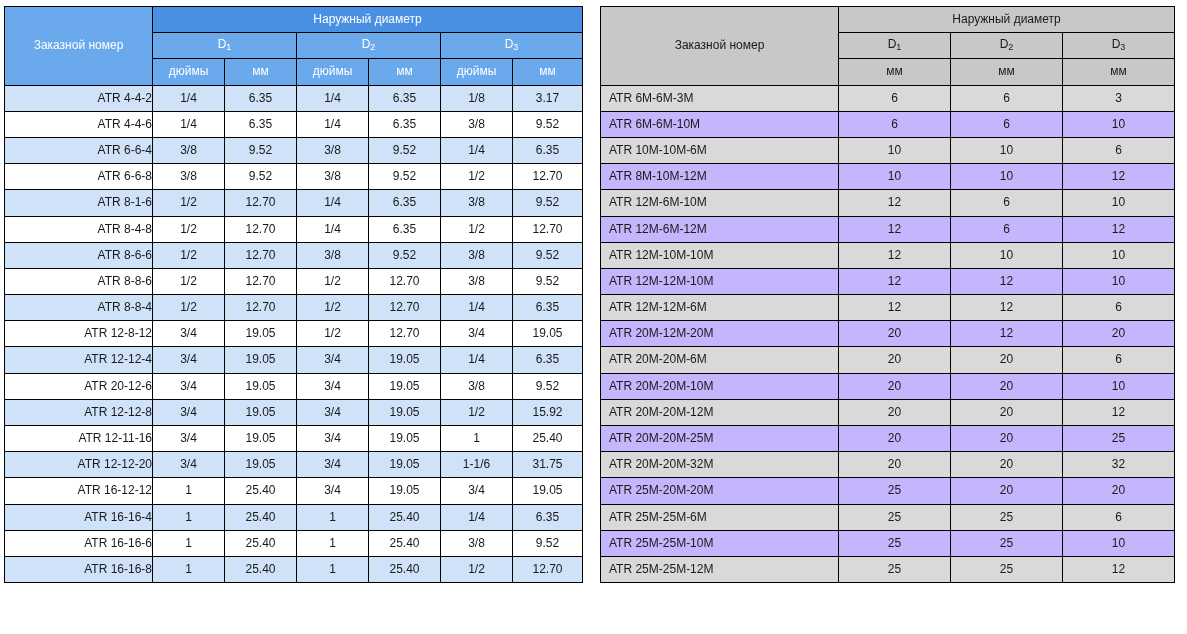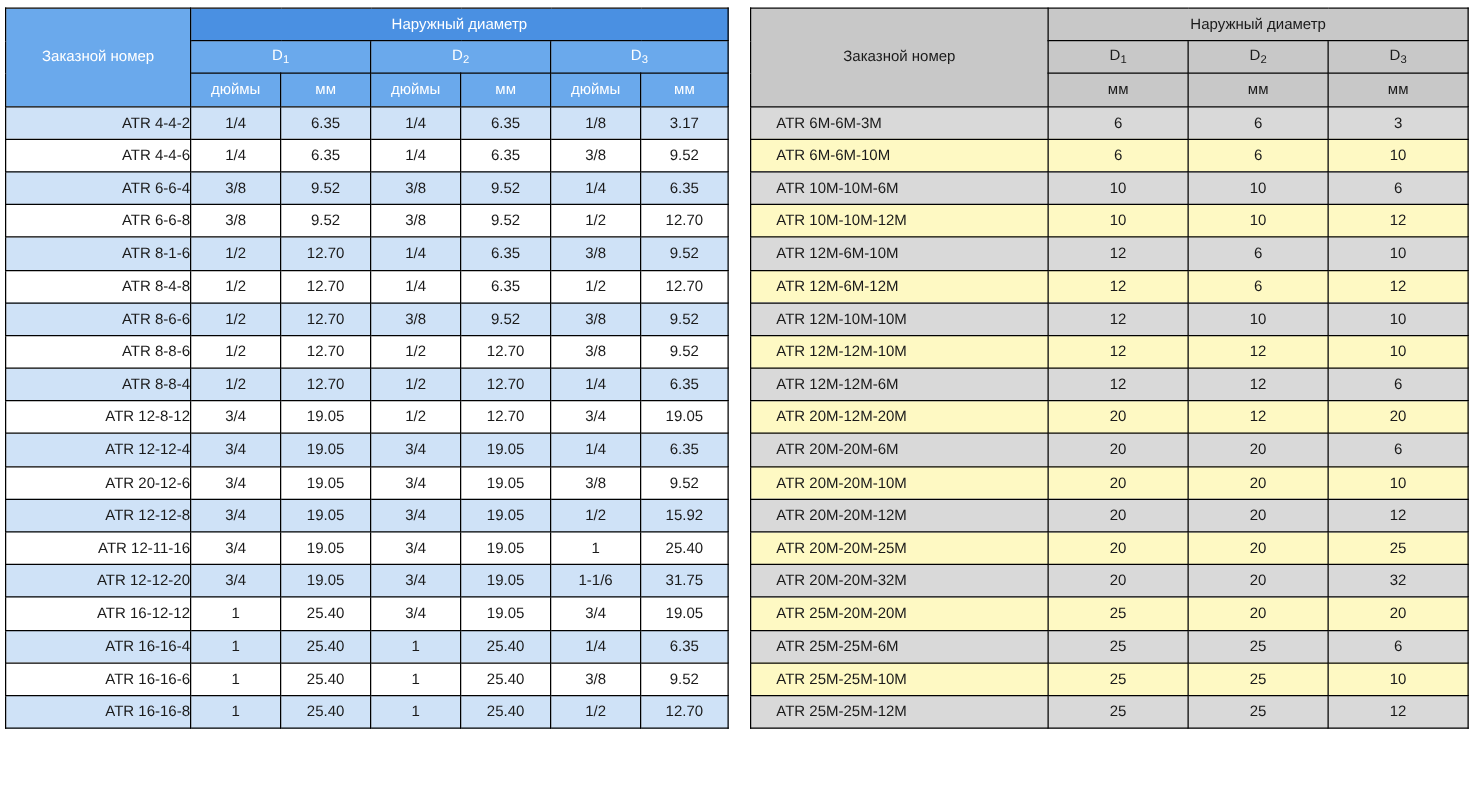--- a/index.html
+++ b/index.html
@@ -81,25 +81,25 @@
   .grey .hdr-sub,
   .grey .hdr-unit,
   .grey .hdr-order {
     background: #c8c8c8;
     color: #1a1a1a;
   }
   .grey tbody tr.odd td {
     background: #d9d9d9;
   }
   .grey tbody tr.even td {
-    background: #fef9c3;
+    background: #c4b5fd;
   }
   .grey td.name {
     text-align: left;
-    padding-left: 20px;
+    padding-left: 8px;
   }
   sub {
     font-size: 9px;
     vertical-align: -0.25em;
   }
 </style>
 </head>
 <body>
 
 <div class="page">
@@ -347,21 +347,21 @@
             <td>6</td>
             <td>10</td>
           </tr>
           <tr class="odd">
             <td class="name">ATR 10M-10M-6M</td>
             <td>10</td>
             <td>10</td>
             <td>6</td>
           </tr>
           <tr class="even">
-            <td class="name">ATR 10M-10M-12M</td>
+            <td class="name">ATR 8M-10M-12M</td>
             <td>10</td>
             <td>10</td>
             <td>12</td>
           </tr>
           <tr class="odd">
             <td class="name">ATR 12M-6M-10M</td>
             <td>12</td>
             <td>6</td>
             <td>10</td>
           </tr>

